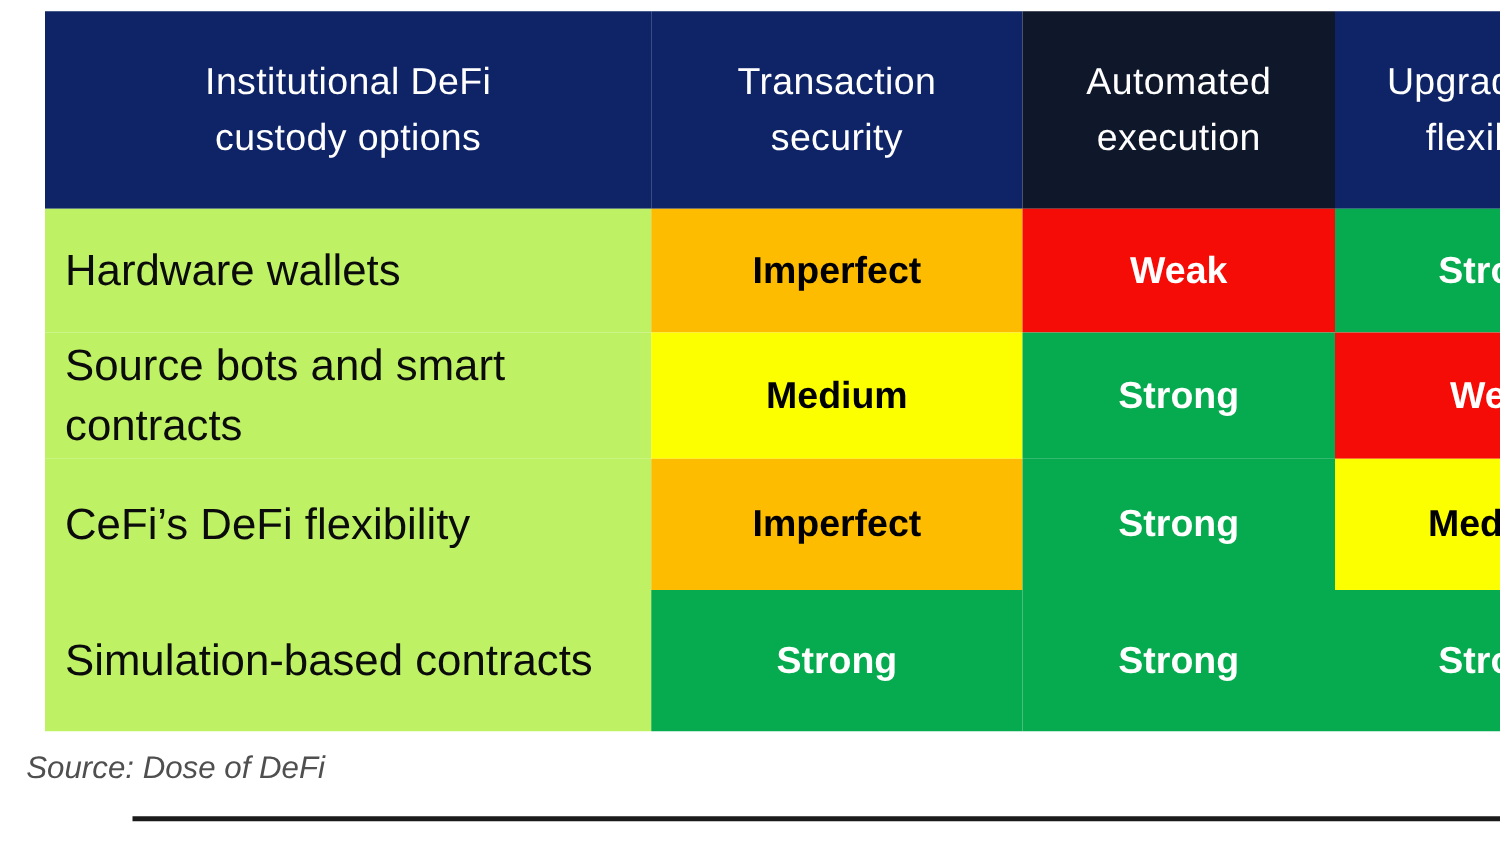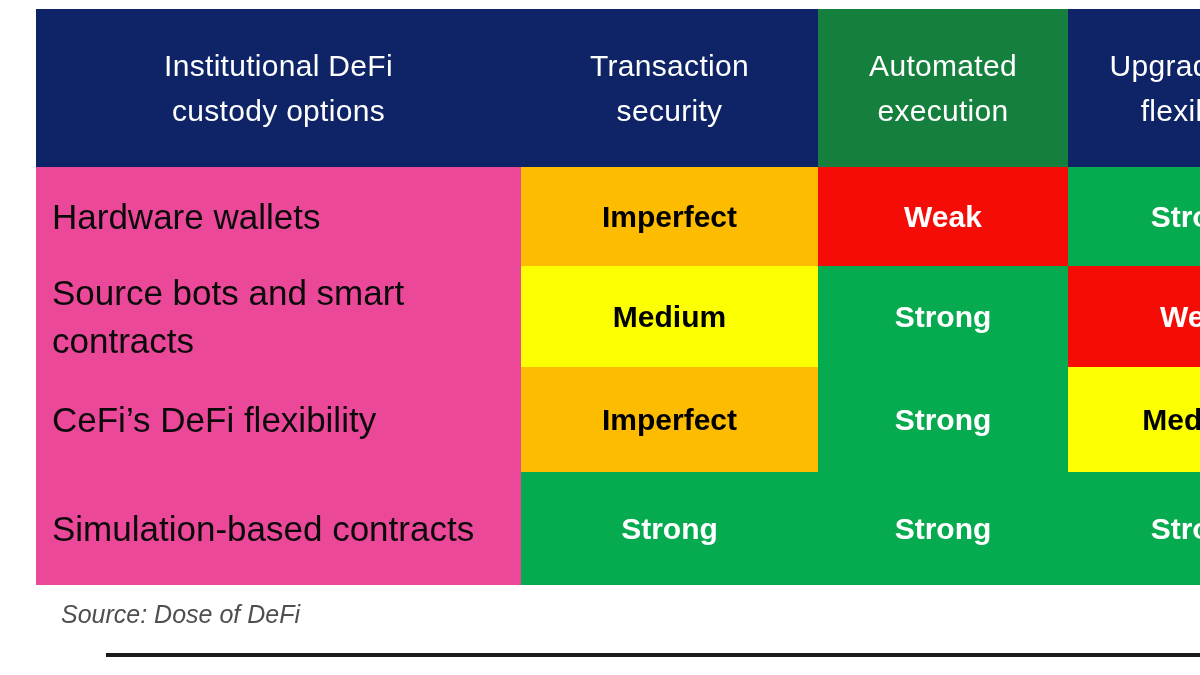--- a/index.html
+++ b/index.html
@@ -21,54 +21,53 @@
     display: flex; align-items: center; justify-content: center;
     text-align: center;
     white-space: pre-line;
     font-size: 30px;
     line-height: 1.5;
     letter-spacing: 0.3px;
   }
   .lcell {
     display: flex; align-items: center;
     padding-left: 16px;
-    background: #ec4899;
+    background: #bef264;
     color: #0b0b0b;
     font-size: 35px;
     line-height: 1.37;
     white-space: pre-line;
   }
   .vcell {
     display: flex; align-items: center; justify-content: center;
     font-size: 30px;
     font-weight: bold;
   }
   .source {
     position: absolute;
     left: 21px; top: 600px;
     font-size: 25px;
     font-style: italic;
-    margin-left: 40px;
   }
   .rule {
     position: absolute;
     left: 106px; top: 653px;
     width: 1094px; height: 4px;
   }
 </style>
 </head>
 <body>
 
 <div class="tbl">
 
   <div class="hcell" style="background-color: rgb(14, 36, 103); color: rgb(255, 255, 255);">Institutional DeFi
 custody options</div>
   <div class="hcell" style="background-color: rgb(14, 36, 103); color: rgb(255, 255, 255);">Transaction
 security</div>
-  <div class="hcell" style="background-color: #15803d; color: rgb(255, 255, 255);">Automated
+  <div class="hcell" style="background-color: #0f172a; color: rgb(255, 255, 255);">Automated
 execution</div>
   <div class="hcell" style="background-color: rgb(14, 36, 103); color: rgb(255, 255, 255);">Upgradability
 flexibility</div>
 
   <div class="lcell">Hardware wallets</div>
   <div class="vcell" style="background-color: rgb(253, 188, 0); color: rgb(0, 0, 0);">Imperfect</div>
   <div class="vcell" style="background-color: rgb(246, 12, 6); color: rgb(255, 255, 255);">Weak</div>
   <div class="vcell" style="background-color: rgb(7, 171, 79); color: rgb(255, 255, 255);">Strong</div>
 
   <div class="lcell">Source bots and smart

